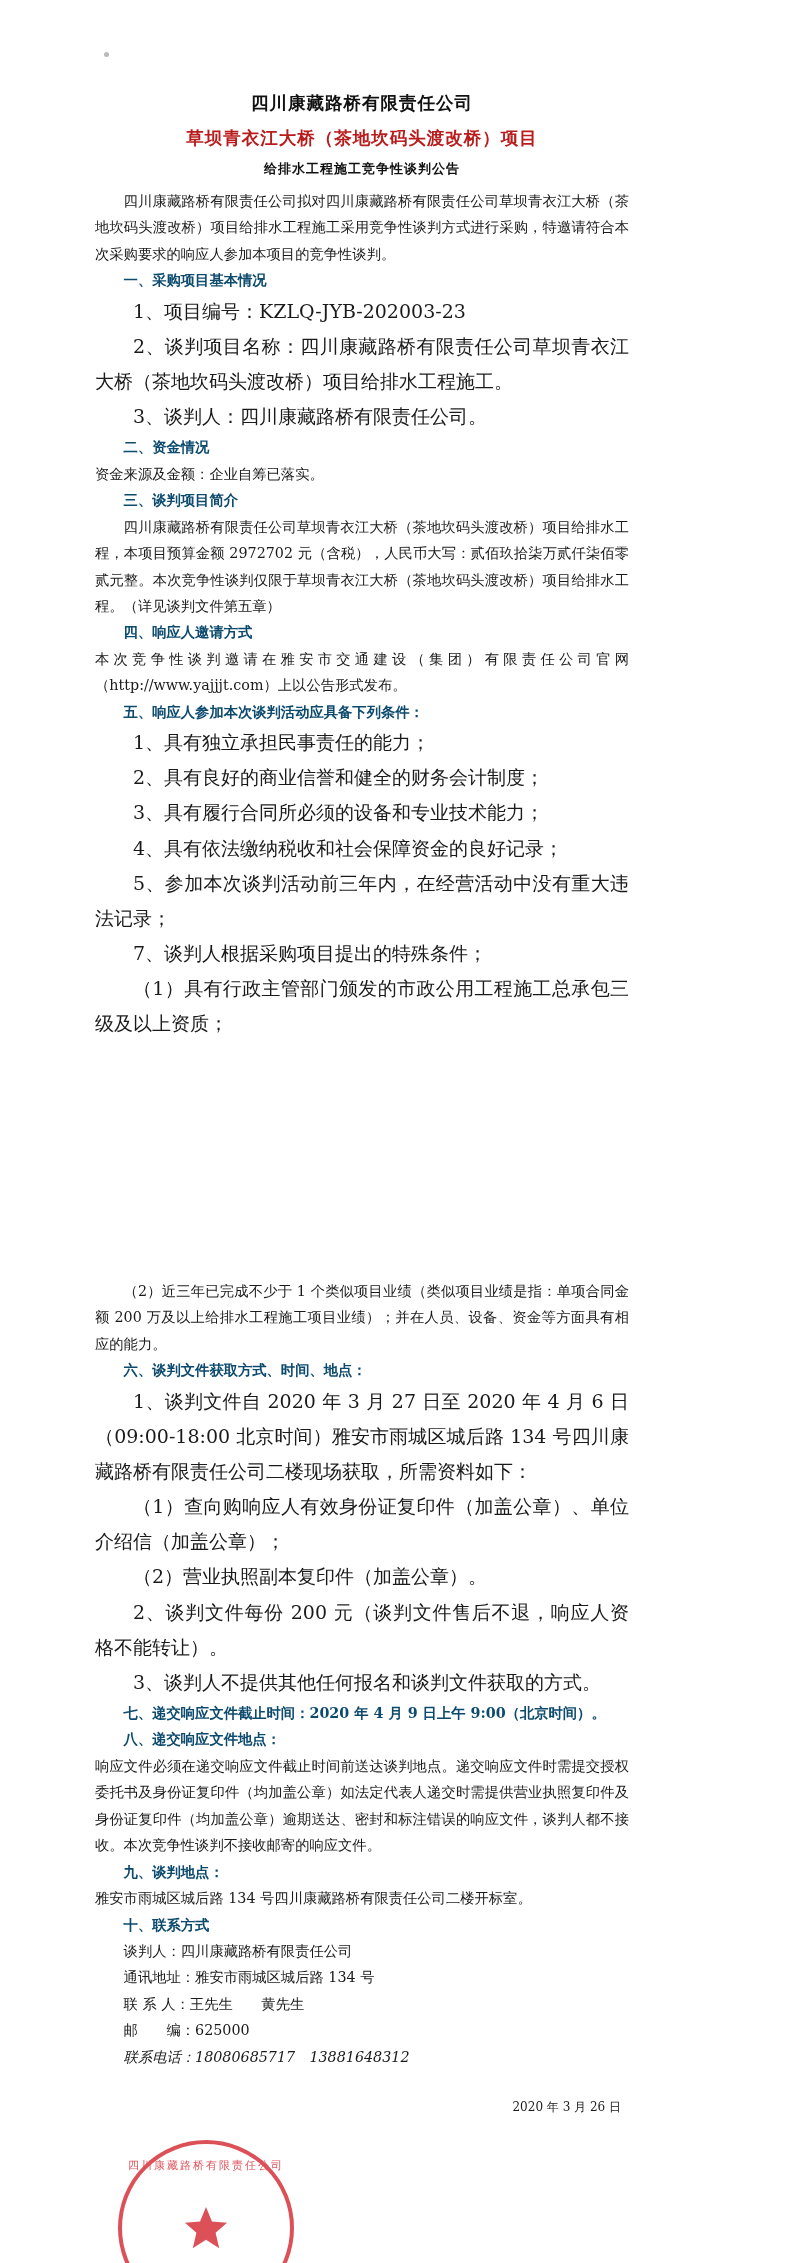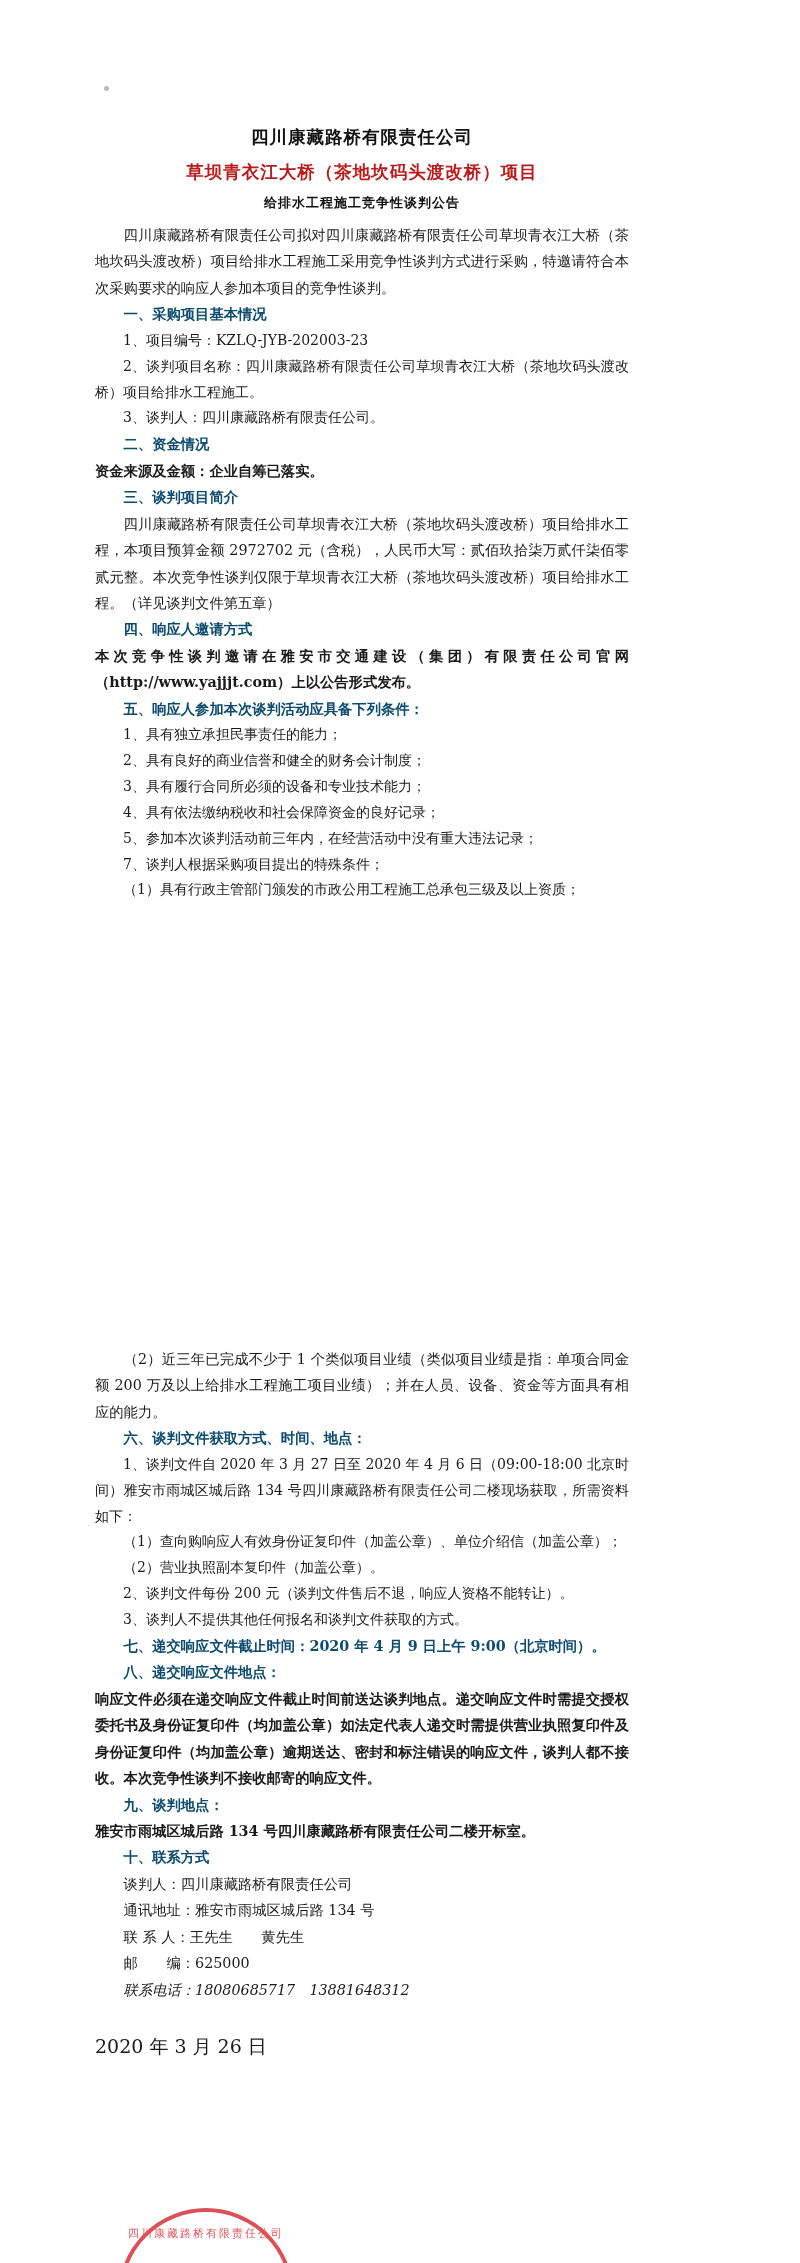--- a/index.html
+++ b/index.html
@@ -9,21 +9,20 @@
   }
   body {
     width: 800px;
     font-family: "DejaVu Serif", "Liberation Serif", serif;
     color: #1a1a1a;
   }
   .page {
     position: relative;
     width: 724px;
     background: #ffffff;
-    margin-top: 34px;
   }
   .page-1 {
     min-height: 1138px;
     padding: 0;
     box-sizing: border-box;
   }
   .page-2 {
     min-height: 1125px;
     padding: 0;
     box-sizing: border-box;
@@ -70,49 +69,49 @@
   p.section-head {
     margin: 0;
     font-size: 14.3px;
     line-height: 1.85;
     font-weight: bold;
     text-indent: 2em;
     color: #0c4a6e;
   }
   p.item {
     margin: 0;
-    font-size: 14px;
+    font-size: 19px;
     line-height: 1.85;
     text-indent: 2em;
     text-align: justify;
     text-justify: inter-ideograph;
     color: #1a1a1a;
   }
   p.noindent {
     margin: 0;
     font-size: 14.3px;
     line-height: 1.85;
     text-indent: 0;
     text-align: justify;
     text-justify: inter-ideograph;
     color: #1a1a1a;
-    font-weight: bold;
   }
   .contact-line {
     margin: 0;
     font-size: 14.3px;
     line-height: 1.85;
     text-indent: 2em;
     position: relative;
     z-index: 1;
   }
   .date-line {
     margin: 0;
-    font-size: 19px;
-    line-height: 1.85;
+    font-size: 12px;
+    line-height: 1.85;
+    text-align: right;
     padding-right: 8px;
     padding-top: 26px;
   }
   
   .seal {
     position: absolute;
     left: 118px;
     top: 1002px;
     width: 168px;
     height: 168px;

